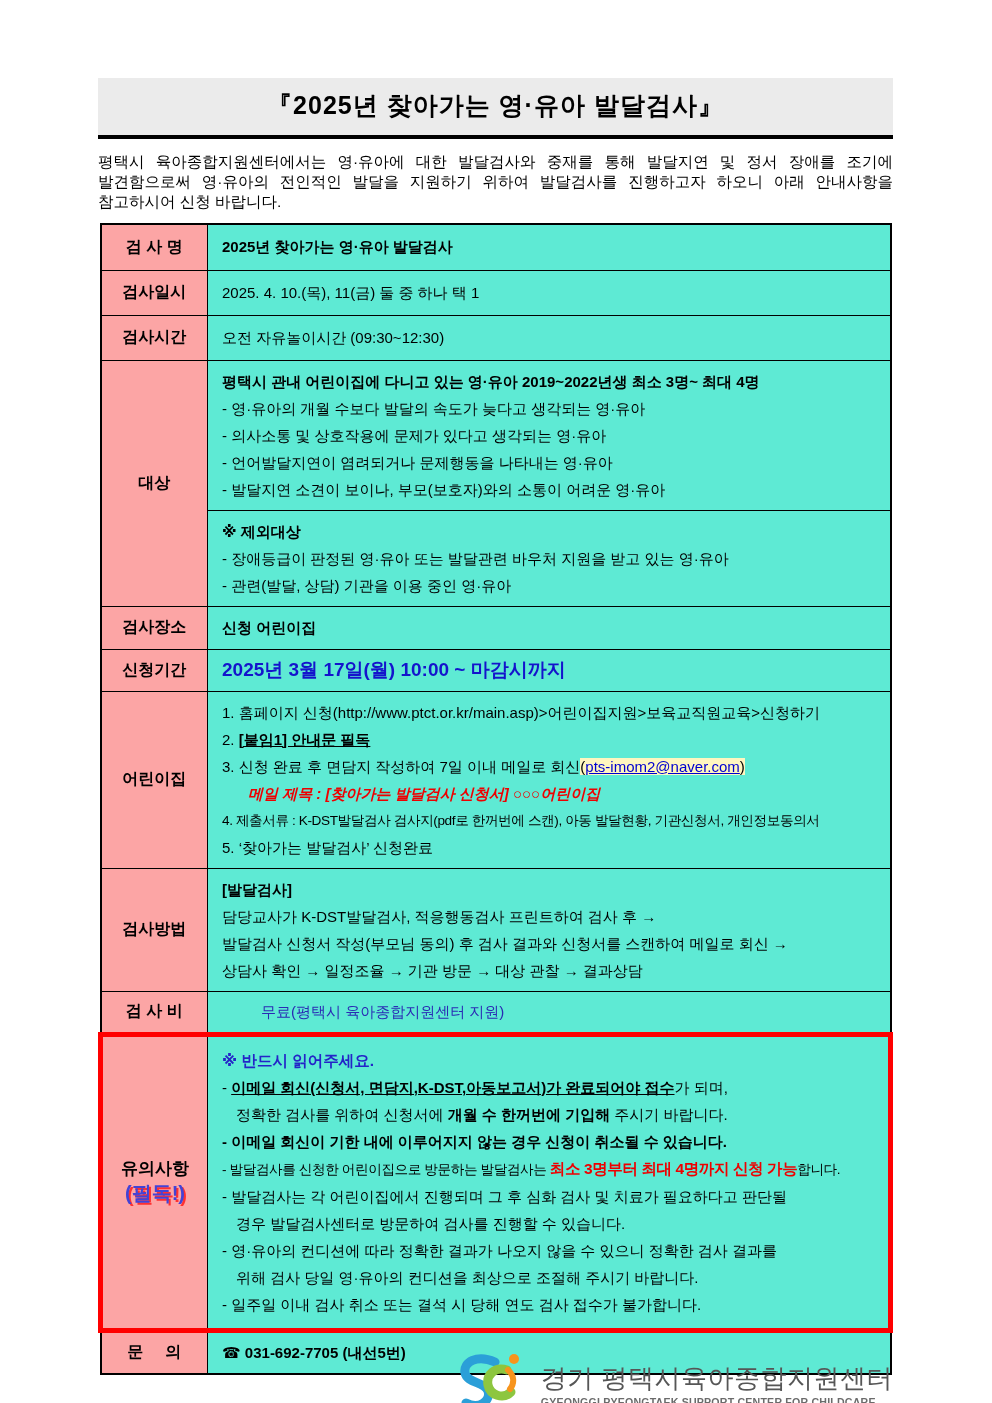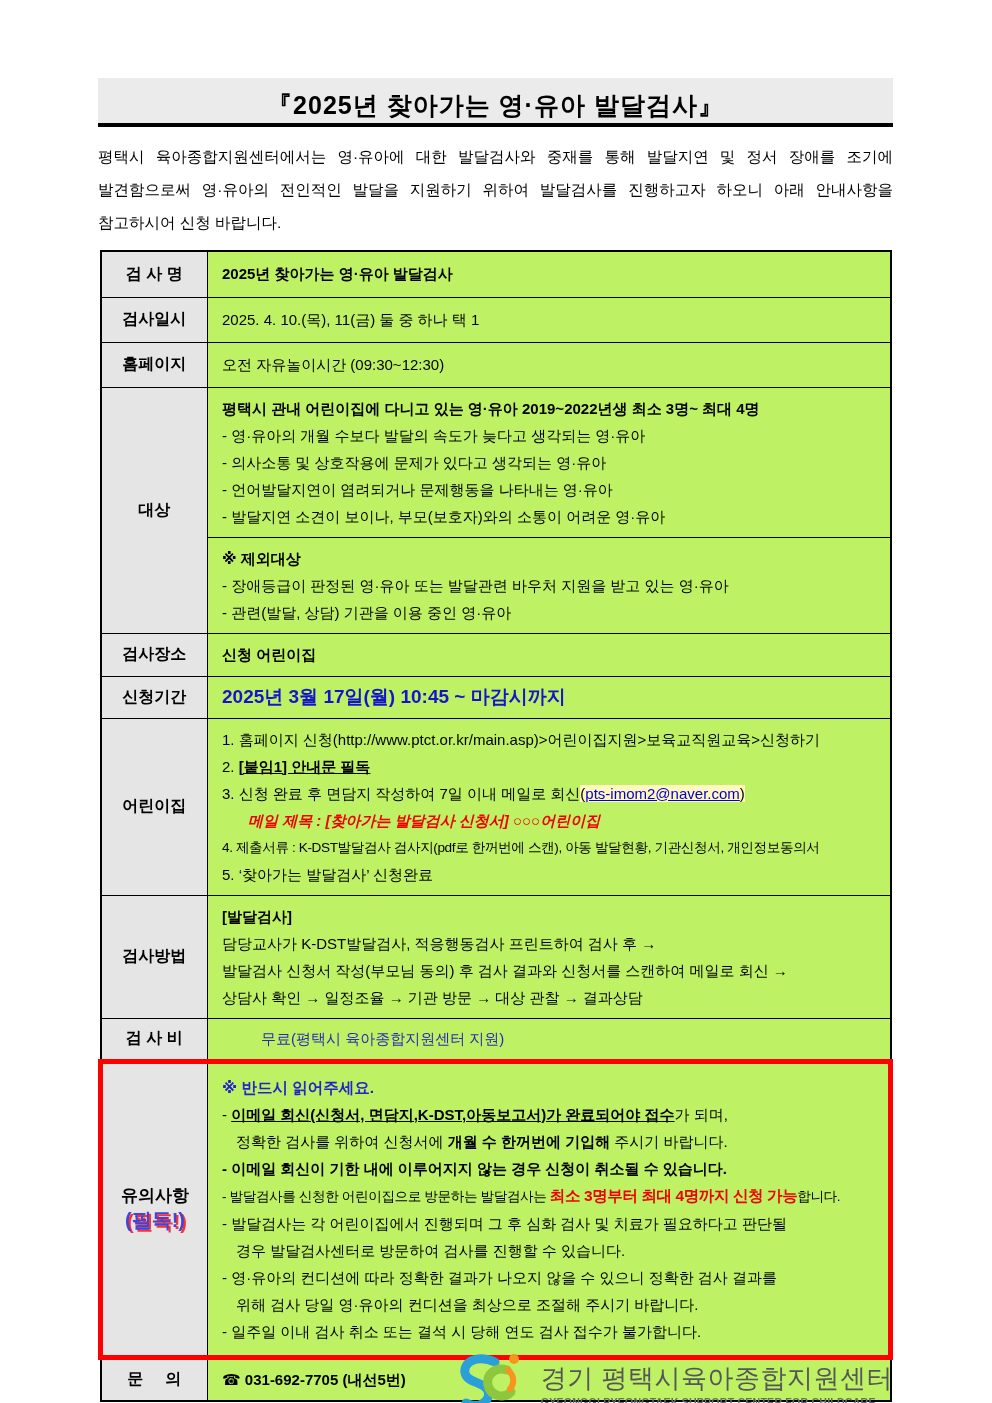--- a/index.html
+++ b/index.html
@@ -10,52 +10,52 @@
     color:#000;
   }
   .content { position:absolute; left:98px; top:78px; width:795px; }
 
   
   .title-block {
     background:#ebebeb;
     border-bottom:4px solid #000;
     text-align:center;
     font-size:25px; font-weight:bold;
-    padding:11px 0 1px;
+    padding:11px 0 13px;
     letter-spacing:1px;
   }
 
   
   .intro {
     margin-top:13px;
-    font-size:15.5px; line-height:33px;
+    font-size:15.5px; line-height:20px;
     text-align:justify;
     word-break:keep-all;
   }
 
   
   table.info {
     margin-top:11px;
     width:795px;
     border-collapse:collapse;
     border:2px solid #000;
     table-layout:fixed;
   }
   table.info th {
     width:107px;
-    background:#e5e5e5;
+    background:#fca5a5;
     border:1px solid #000;
     font-size:16px; font-weight:bold;
     text-align:center; vertical-align:middle;
     padding:9px 2px;
     word-break:keep-all;
   }
   table.info td {
     border:1px solid #000;
-    background:#bef264;
+    background:#5eead4;
     font-size:15px;
     vertical-align:middle;
     padding:7px 20px 7px 14px;
     line-height:26px;
     word-break:keep-all;
   }
   .bold { font-weight:bold; }
   .u { text-decoration:underline; }
   .red  { color:#ee0000; }
   .line { line-height:27px; }
@@ -115,21 +115,21 @@
       <th style="height:46px;">검 사 명</th>
       <td class="bold">2025년 찾아가는 영·유아 발달검사</td>
     </tr>
 
     <tr>
       <th style="height:45px;">검사일시</th>
       <td>2025. 4. 10.(목), 11(금) 둘 중 하나 택 1</td>
     </tr>
 
     <tr>
-      <th style="height:45px;">홈페이지</th>
+      <th style="height:45px;">검사시간</th>
       <td>오전 자유놀이시간 (09:30~12:30)</td>
     </tr>
 
     <tr>
       <th rowspan="2">대상</th>
       <td>
         <div class="line bold">평택시 관내 어린이집에 다니고 있는 영·유아 2019~2022년생 최소 3명~ 최대 4명</div>
         <div class="line">- 영·유아의 개월 수보다 발달의 속도가 늦다고 생각되는 영·유아</div>
         <div class="line">- 의사소통 및 상호작용에 문제가 있다고 생각되는 영·유아</div>
         <div class="line">- 언어발달지연이 염려되거나 문제행동을 나타내는 영·유아</div>
@@ -145,21 +145,21 @@
     </tr>
 
     <tr>
       <th style="height:43px;">검사장소</th>
       <td class="bold">신청 어린이집</td>
     </tr>
 
     <tr>
       <th style="height:40px;">신청기간</th>
       <td>
-        <span class="period-value">2025년 3월 17일(월) 10:45 ~ 마감시까지</span>
+        <span class="period-value">2025년 3월 17일(월) 10:00 ~ 마감시까지</span>
       </td>
     </tr>
 
     <tr>
       <th>어린이집</th>
       <td>
         <div class="line">1. 홈페이지 신청(http://www.ptct.or.kr/main.asp)&gt;어린이집지원&gt;보육교직원교육&gt;신청하기</div>
         <div class="line"><span>2. </span><span class="bold u">[붙임1] 안내문 필독</span></div>
         <div class="line"><span>3. 신청 완료 후 면담지 작성하여 7일 이내 메일로 회신</span><span class="email-hl"><span>(</span><a class="email-link">pts-imom2@naver.com</a><span>)</span></span></div>
         <div class="line mail-subject">메일 제목 : [찾아가는 발달검사 신청서] ○○○어린이집</div>

